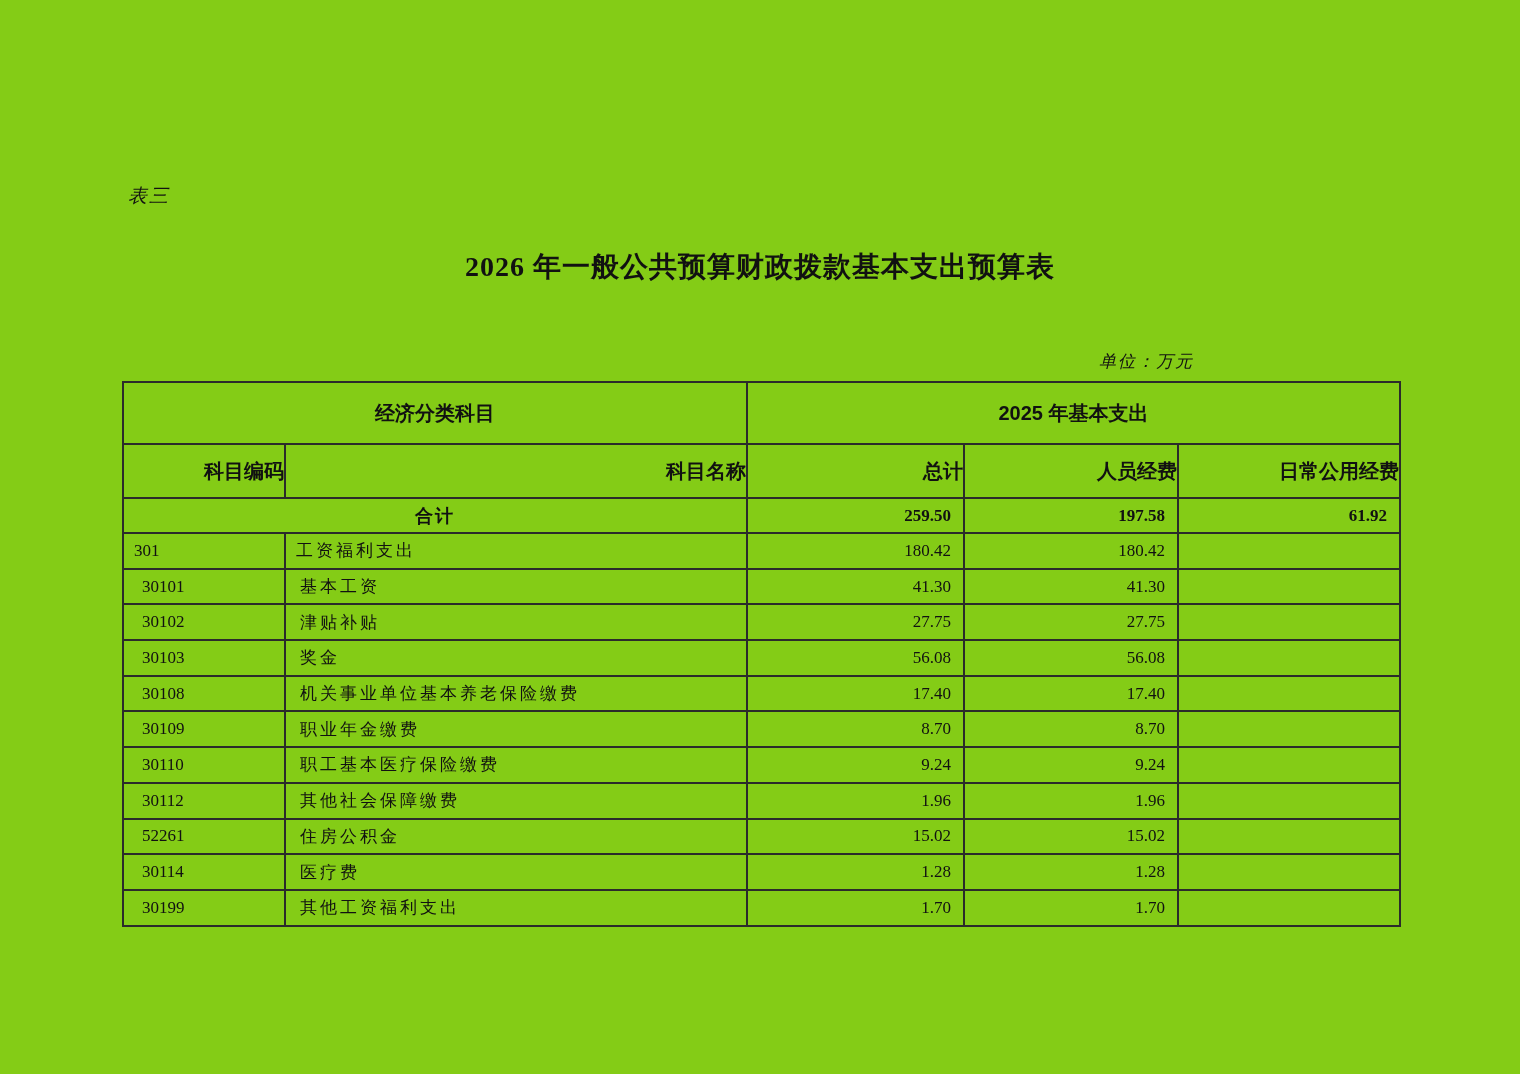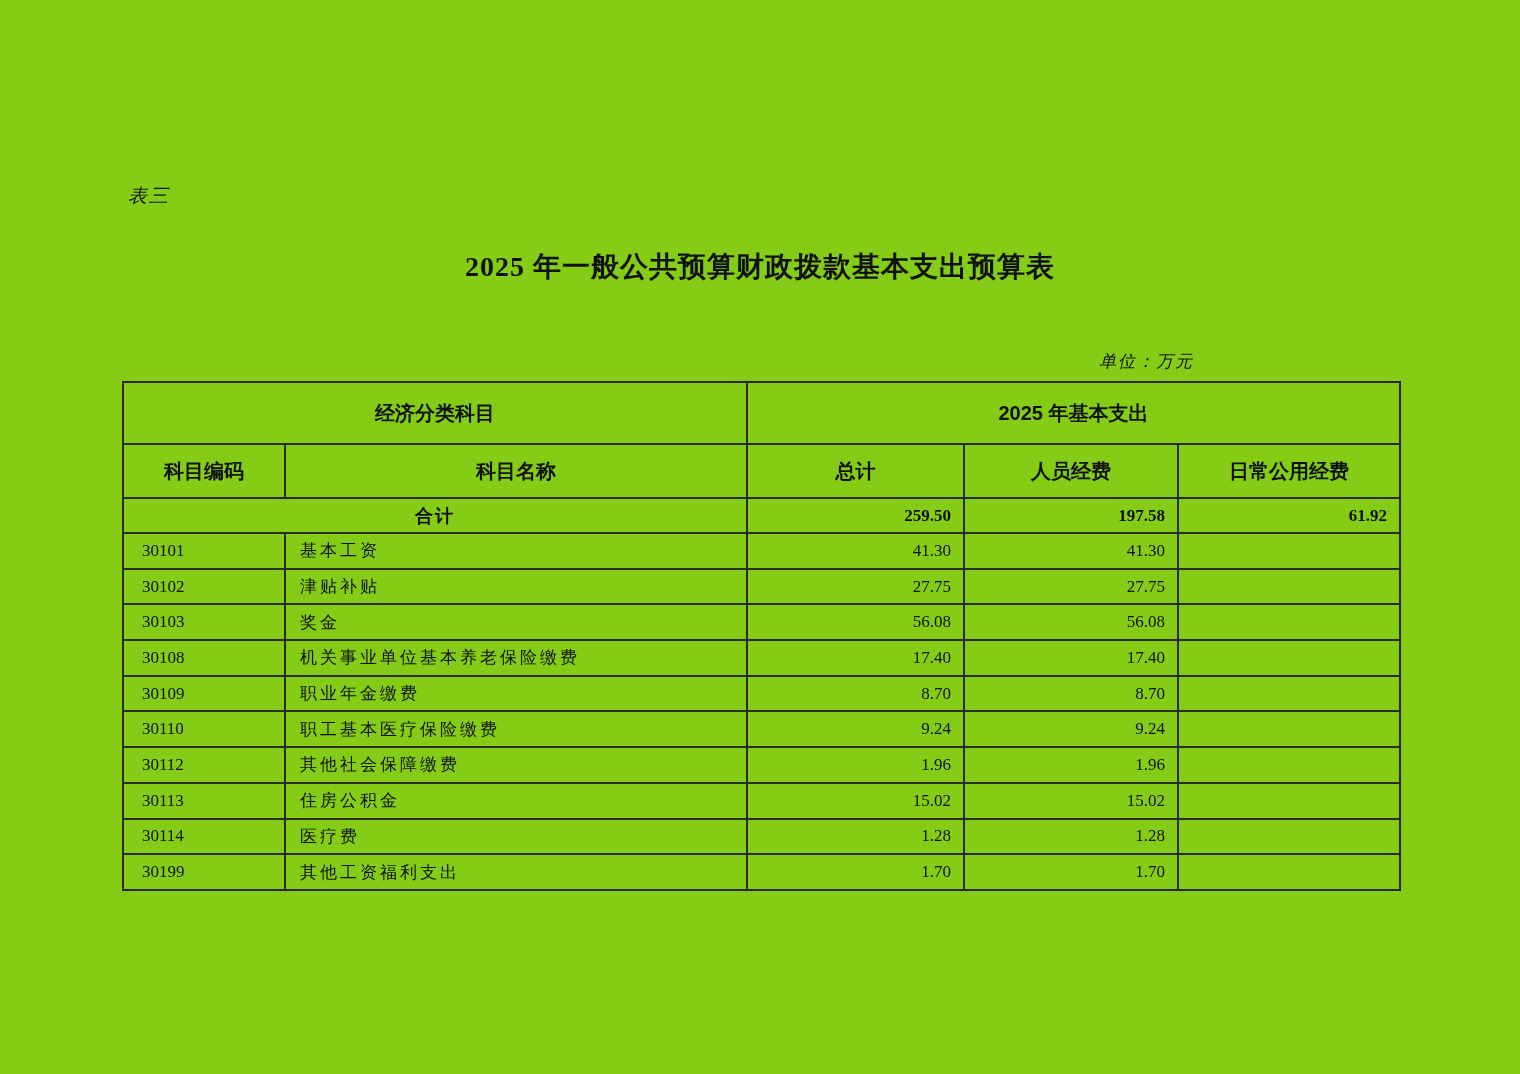--- a/index.html
+++ b/index.html
@@ -58,21 +58,21 @@
   }
   tr.header-group td {
     height: 62px;
     text-align: center;
     font-family: "Liberation Sans", sans-serif;
     font-weight: bold;
     font-size: 20px;
   }
   tr.header-cols td {
     height: 54px;
-    text-align: center;
+    text-align: right;
     font-family: "Liberation Sans", sans-serif;
     font-weight: bold;
     font-size: 20px;
   }
   tr.total-row td { height: 35px; }
   td.total-label {
     text-align: center;
     font-weight: bold;
     font-size: 18px;
     letter-spacing: 2px;
@@ -92,21 +92,21 @@
   td.name { padding-left: 10px; letter-spacing: 3px; }
   tr.lvl2 td.name { padding-left: 14px; }
 </style>
 </head>
 <body>
 
 <div class="page">
 
   <div class="table-label">表三</div>
 
-  <h1 class="doc-title">2025 年一般公共预算财政拨款基本支出预算表</h1>
+  <h1 class="doc-title">2026 年一般公共预算财政拨款基本支出预算表</h1>
 
   <div class="unit-note">单位：万元</div>
 
   <table class="budget-table">
     <colgroup>
       <col style="width:162px">
       <col style="width:462px">
       <col style="width:217px">
       <col style="width:214px">
       <col style="width:222px">
@@ -123,20 +123,27 @@
         <td>人员经费</td>
         <td>日常公用经费</td>
       </tr>
       <tr class="total-row">
         <td colspan="2" class="total-label">合计</td>
         <td class="num num-bold">259.50</td>
         <td class="num num-bold">197.58</td>
         <td class="num num-bold">61.92</td>
       </tr>
 
+      <tr class="data-row lvl1">
+        <td class="code">301</td>
+        <td class="name">工资福利支出</td>
+        <td class="num">180.42</td>
+        <td class="num">180.42</td>
+        <td class="num"></td>
+      </tr>
       <tr class="data-row lvl2">
         <td class="code">30101</td>
         <td class="name">基本工资</td>
         <td class="num">41.30</td>
         <td class="num">41.30</td>
         <td class="num"></td>
       </tr>
       <tr class="data-row lvl2">
         <td class="code">30102</td>
         <td class="name">津贴补贴</td>
@@ -173,21 +180,21 @@
         <td class="num"></td>
       </tr>
       <tr class="data-row lvl2">
         <td class="code">30112</td>
         <td class="name">其他社会保障缴费</td>
         <td class="num">1.96</td>
         <td class="num">1.96</td>
         <td class="num"></td>
       </tr>
       <tr class="data-row lvl2">
-        <td class="code">30113</td>
+        <td class="code">52261</td>
         <td class="name">住房公积金</td>
         <td class="num">15.02</td>
         <td class="num">15.02</td>
         <td class="num"></td>
       </tr>
       <tr class="data-row lvl2">
         <td class="code">30114</td>
         <td class="name">医疗费</td>
         <td class="num">1.28</td>
         <td class="num">1.28</td>

